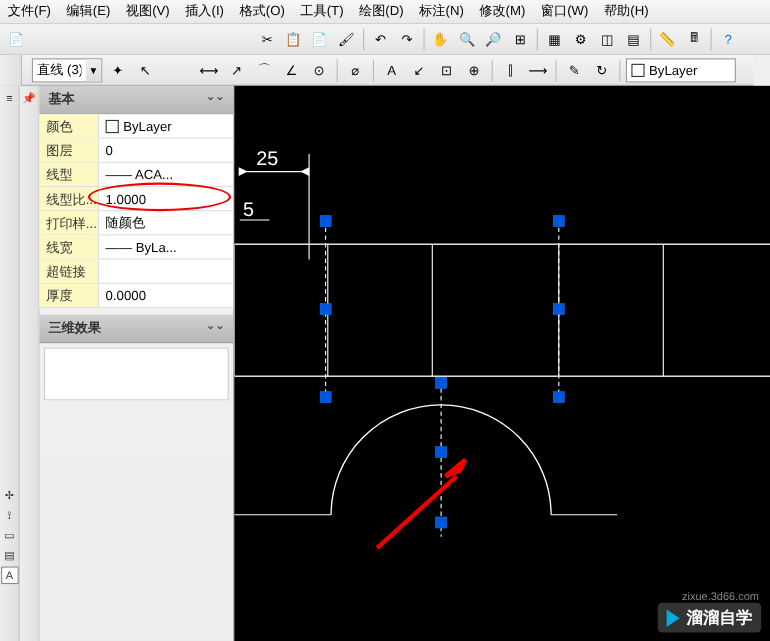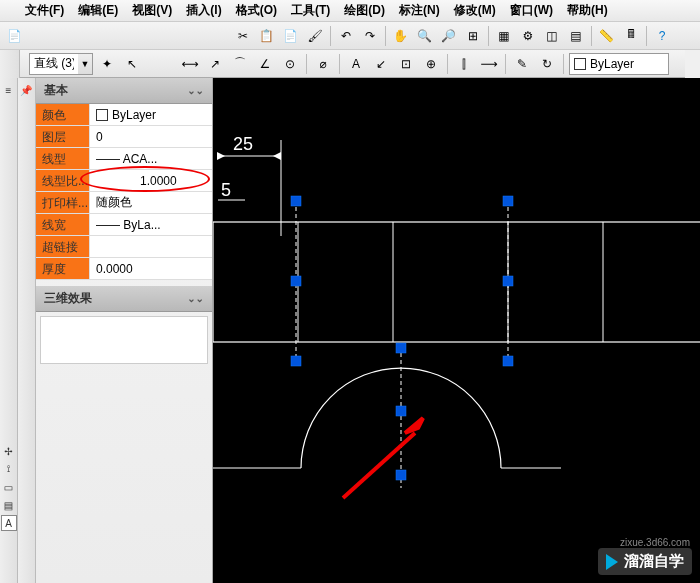--- a/index.html
+++ b/index.html
@@ -1,18 +1,18 @@
 <!DOCTYPE html>
 <html><head>
   <meta charset="utf-8">
   <style>
     * { margin: 0; padding: 0; box-sizing: border-box; }
     body { font-family: "Microsoft YaHei", Arial, sans-serif; font-size: 12px; background: #f0f0f0; width: 700px; height: 583px; overflow: hidden; position: relative; }
     
-    .menubar { background: linear-gradient(to bottom, #f8f8f8, #e8e8e8); height: 22px; display: flex; align-items: center; padding-left: 18px; border-bottom: 1px solid #ccc; font-weight: bold; }
+    .menubar { background: linear-gradient(to bottom, #f8f8f8, #e8e8e8); height: 22px; display: flex; align-items: center; border-bottom: 1px solid #ccc; }
     .menubar span { padding: 3px 7px; cursor: pointer; }
     
     .toolbar { background: linear-gradient(to bottom, #f4f4f4, #e4e4e4); height: 28px; display: flex; align-items: center; gap: 2px; padding: 2px 4px; border-bottom: 1px solid #ccc; }
     .toolbar .icon { width: 22px; height: 22px; display: flex; align-items: center; justify-content: center; border: 1px solid transparent; border-radius: 2px; cursor: pointer; }
     .sep { width: 1px; height: 20px; background: #bbb; margin: 0 2px; }
     
     .toolbar2 { background: linear-gradient(to bottom, #f4f4f4, #e4e4e4); height: 28px; display: flex; align-items: center; gap: 3px; padding: 2px 16px; border-bottom: 1px solid #aaa; position: relative; }
     .dropdown-combo { display: flex; align-items: center; height: 22px; border: 1px solid #999; background: #fff; }
     .dropdown-combo input { border: none; width: 48px; padding: 2px 4px; font-size: 12px; }
     .dd-btn { width: 14px; height: 20px; background: linear-gradient(to bottom, #eee,#ddd); display: flex; align-items: center; justify-content: center; font-size: 9px; }
@@ -20,30 +20,30 @@
     .bylayer-combo { display: flex; align-items: center; height: 22px; border: 1px solid #999; background: #fff; padding: 2px 4px; gap: 4px; width: 100px; }
     .bylayer-swatch { width: 12px; height: 12px; border: 1px solid #333; background: #fff; }
     .row-toolbar-wrap { display: flex; position: relative; }
     
     .main-area { display: flex; height: calc(583px - 78px); }
     
     .left-rail { width: 20px; background: linear-gradient(to right, #eee, #e0e0e0); border-right: 1px solid #bbb; display: flex; flex-direction: column; align-items: center; gap: 2px; padding-top: 4px; }
     .left-rail .r { width: 16px; height: 16px; font-size: 10px; display: flex; align-items: center; justify-content: center; color: #333; }
     
     .prop-panel { width: 177px; background: linear-gradient(to bottom,#f4f4f4,#ececec); border-right: 1px solid #aaa; display: flex; flex-direction: column; }
-    .panel-header { background: linear-gradient(to bottom, #d0d0d0, #b8b8b8); color: #333; padding: 4px 8px; font-weight: bold; display: flex; justify-content: space-between; align-items: center; border-bottom: 1px solid #999; }
+    .panel-header { background: linear-gradient(to bottom, #d0d0d0, #b8b8b8); color: #333; padding: 4px 8px; font-weight: bold; display: flex; justify-content: space-between; border-bottom: 1px solid #999; }
     .panel-header .chev { font-size: 10px; color: #555; }
     
     .prop-grid { background: #fff; }
     .prop-row { display: flex; height: 22px; border-bottom: 1px solid #ddd; }
-    .prop-label { width: 54px; background: #f97316; padding: 3px 2px 3px 6px; color: #333; border-right: 1px solid #ddd; overflow: hidden; white-space: nowrap; }
+    .prop-label { width: 54px; background: #fef9c3; padding: 3px 2px 3px 6px; color: #333; border-right: 1px solid #ddd; overflow: hidden; white-space: nowrap; }
     .prop-value { flex: 1; padding: 3px 6px; display: flex; align-items: center; gap: 4px; overflow: hidden; white-space: nowrap; }
     .prop-value .sw { width: 12px; height: 12px; border: 1px solid #333; background: #fff; }
     
-    .highlight-row { position: relative; gap: 44px; }
+    .highlight-row { position: relative; }
     .highlight-ellipse { position: absolute; left: 44px; top: -4px; width: 130px; height: 26px; border: 2px solid #e00; border-radius: 50%; pointer-events: none; z-index: 5; }
     
     .section-3d { margin-top: 6px; border-radius: 10px; }
     .empty-box { margin: 4px; height: 48px; border: 1px solid #ccc; background: #fff; }
     
     .canvas { position: relative; background: #000; flex: 1; overflow: hidden; }
     .canvas svg { position: absolute; left: 0; top: 0; }
     
     .dim-text { fill: #fff; font-size: 18px; font-family: Arial; }
     .grip { fill: #0055dd; stroke: #1177ff; stroke-width: 0.5; }

